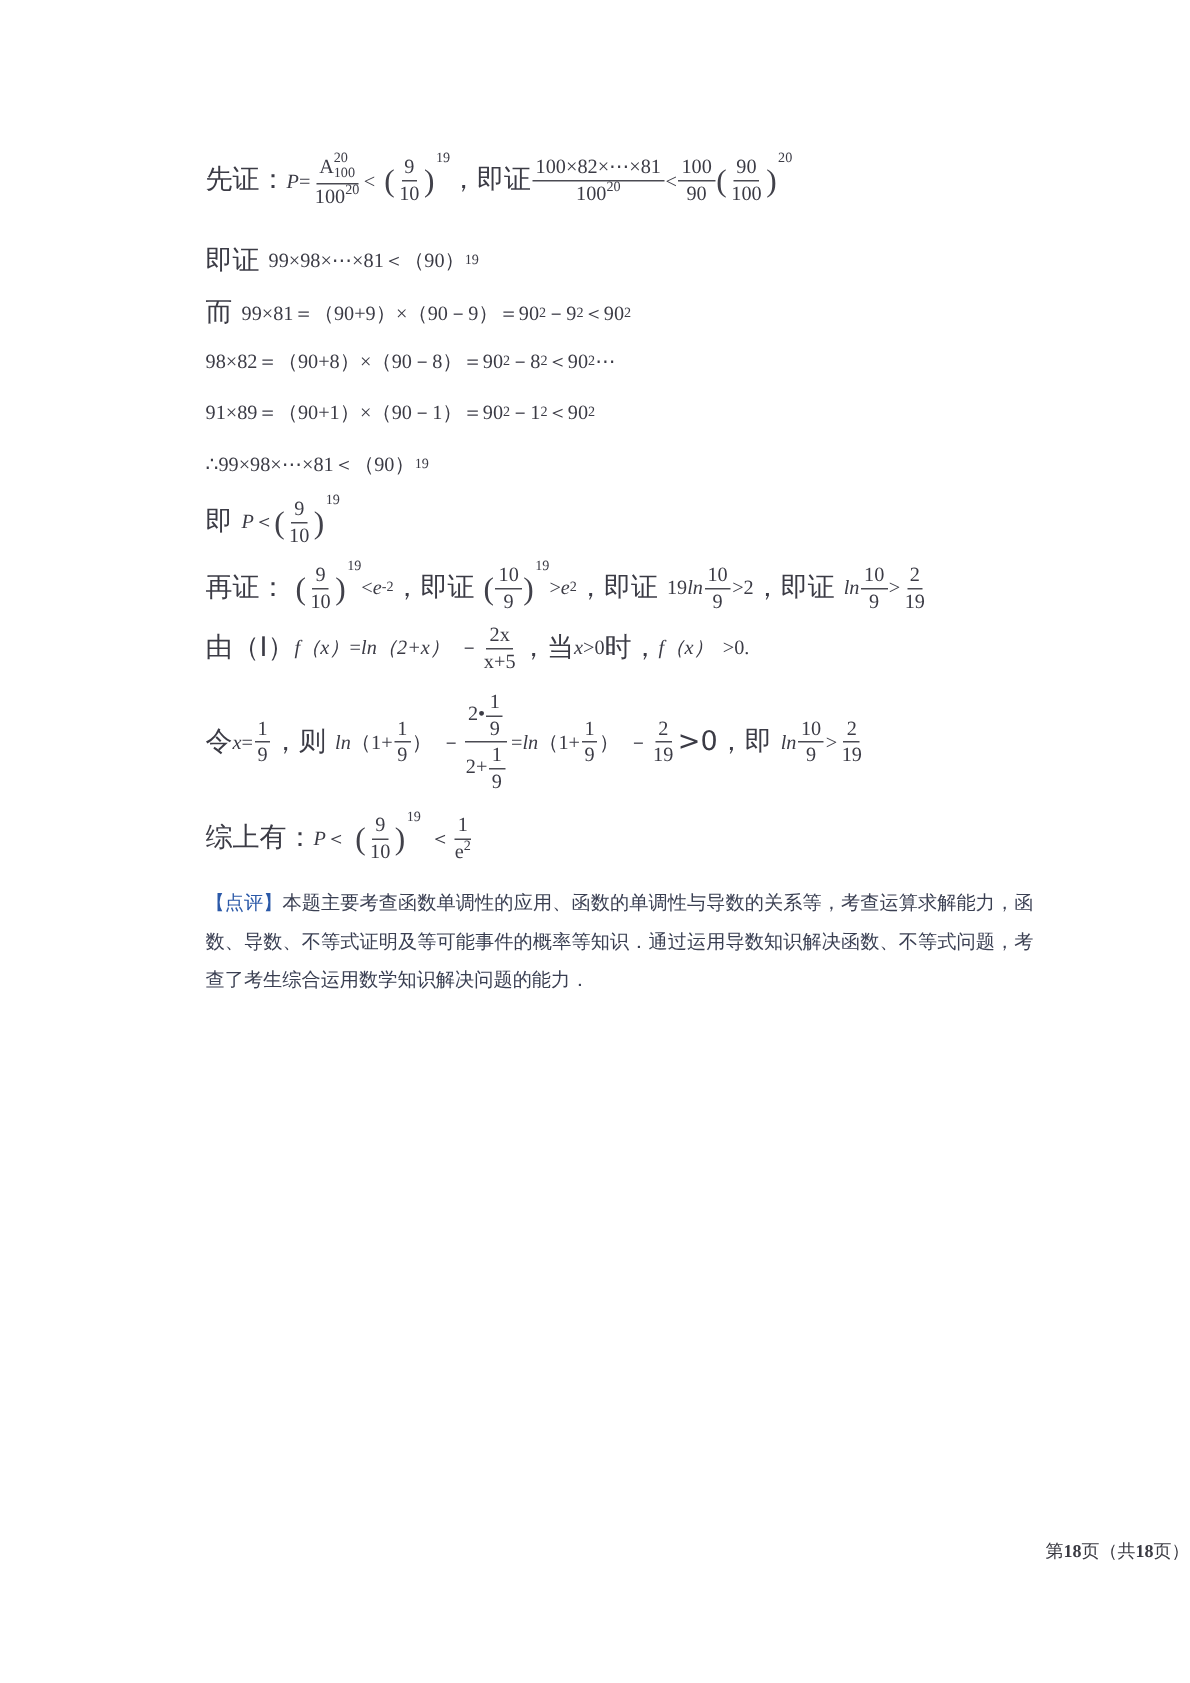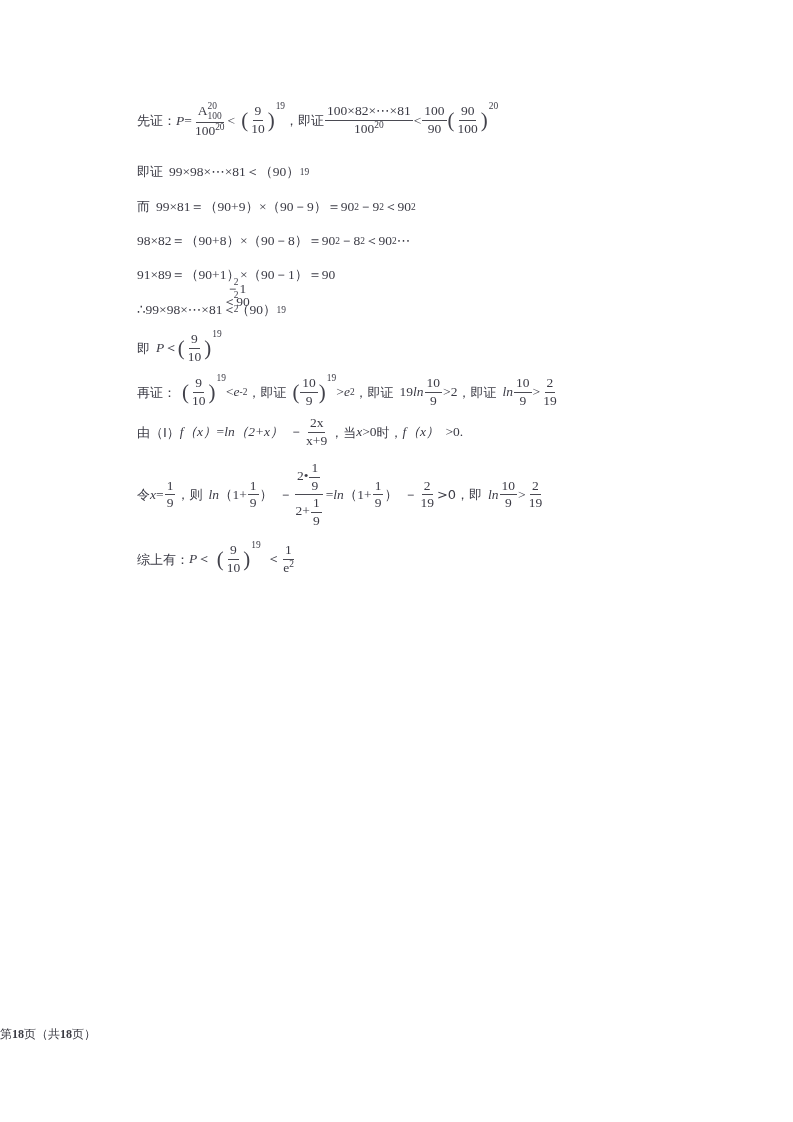--- a/index.html
+++ b/index.html
@@ -34,21 +34,21 @@
   
   .mline {
     display: flex;
     align-items: center;
     flex-wrap: nowrap;
     font-size: 13.5px;
     color: #3b3b45;
     white-space: nowrap;
     line-height: 1;
   }
-  .cn { font-family: "DejaVu Sans", "Liberation Sans", sans-serif; font-size: 13px; }
+  .cn { font-family: "DejaVu Sans", "Liberation Sans", sans-serif; font-size: 18px; }
   .it { font-style: italic; }
   .sp2 { display: inline-block; width: 6px; }
 
   
   .frac {
     display: inline-flex;
     flex-direction: column;
     align-items: center;
     justify-content: center;
     vertical-align: middle;
@@ -107,21 +107,21 @@
     text-align: justify;
   }
   #commentary .tag { color: #2b59a8; }
 
   
   #footer {
     position: absolute;
     left: 0;
     top: 1026px;
     width: 793px;
-    text-align: left;
+    text-align: right;
     font-family: "DejaVu Sans", "Liberation Sans", sans-serif;
     font-size: 12px;
     color: #3a3a42;
   }
   #footer b { font-family: "Liberation Serif", serif; }
 </style>
 </head>
 <body>
 
 <div id="page">
@@ -207,21 +207,21 @@
     <div class="row mline" style="top:138px;">
       <span>98×82＝（90+8）×（90－8）＝90</span>
       <sup class="sups">2</sup>
       <span>－8</span>
       <sup class="sups">2</sup>
       <span>＜90</span>
       <sup class="sups">2</sup>
       <span>⋯</span>
     </div>
 
-    <div class="row mline" style="top:172px;flex-direction:column;">
+    <div class="row mline" style="top:172px;">
       <span>91×89＝（90+1）×（90－1）＝90</span>
       <sup class="sups">2</sup>
       <span>－1</span>
       <sup class="sups">2</sup>
       <span>＜90</span>
       <sup class="sups">2</sup>
     </div>
 
     <div class="row mline" style="top:207px;">
       <span>∴</span>
@@ -314,21 +314,21 @@
       <span class="cn">由（Ⅰ）</span>
       <span class="it">f</span>
       <span class="it">（x）</span>
       <span>=</span>
       <span class="it">ln</span>
       <span class="it">（2+x）</span>
       <span class="sp2"></span>
       <span>－</span>
       <span class="frac">
         <span class="num">2x</span>
-        <span class="den">x+9</span>
+        <span class="den">x+5</span>
       </span>
       <span class="cn">，</span>
       <span class="cn">当</span>
       <span class="it">x</span>
       <span>&gt;0</span>
       <span class="cn">时，</span>
       <span class="it">f</span>
       <span class="it">（x）</span>
       <span class="sp2"></span>
       <span>&gt;0.</span>
@@ -418,18 +418,21 @@
       <span class="frac">
         <span class="num">1</span>
         <span class="den">
           <span>e</span><sup class="sups">2</sup>
         </span>
       </span>
     </div>
 
   </div>
 
+  <div id="commentary">
+    <span class="tag">【点评】</span><span>本题主要考查函数单调性的应用、函数的单调性与导数的关系等，考查运算求解能力，函数、导数、不等式证明及等可能事件的概率等知识．通过运用导数知识解决函数、不等式问题，考查了考生综合运用数学知识解决问题的能力．</span>
+  </div>
 
   <div id="footer">
     <span>第</span><b>18</b><span>页（共</span><b>18</b><span>页）</span>
   </div>
 
 </div>
 
 </body></html>

